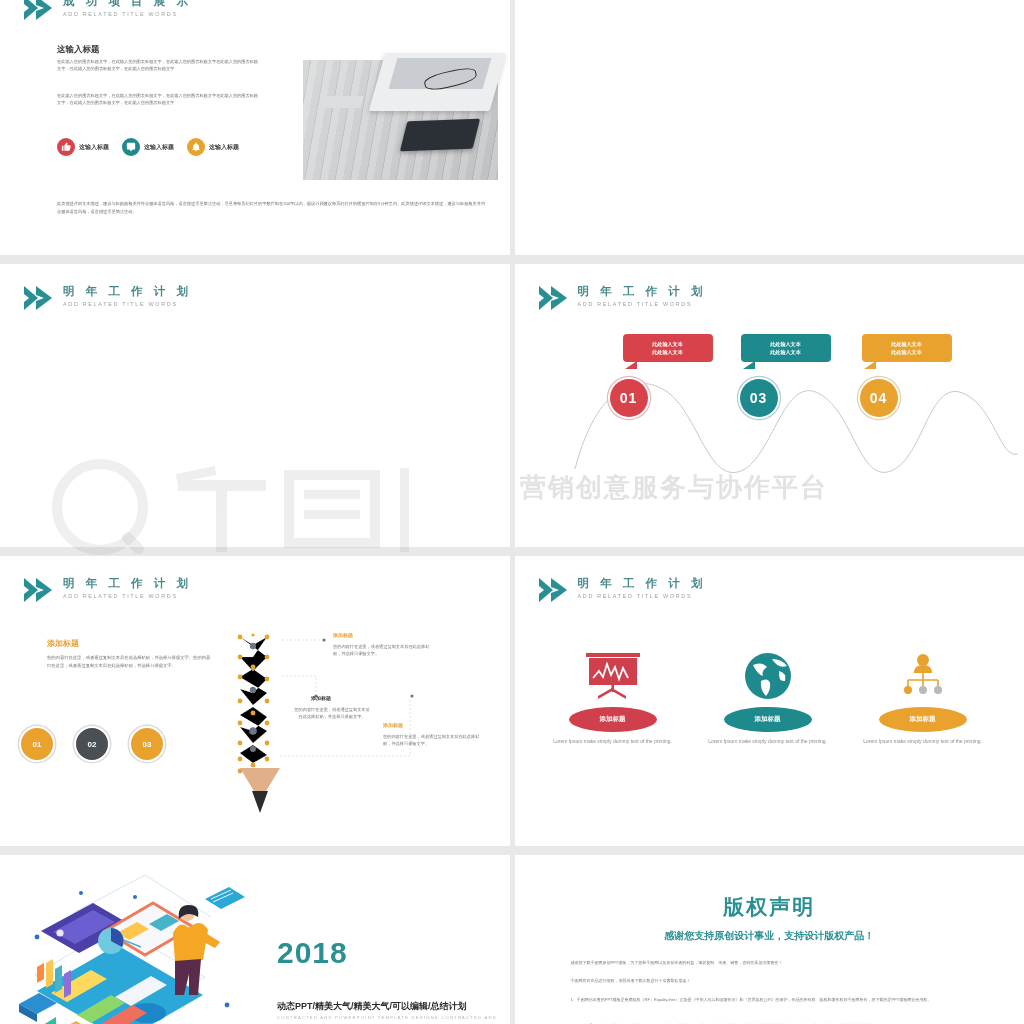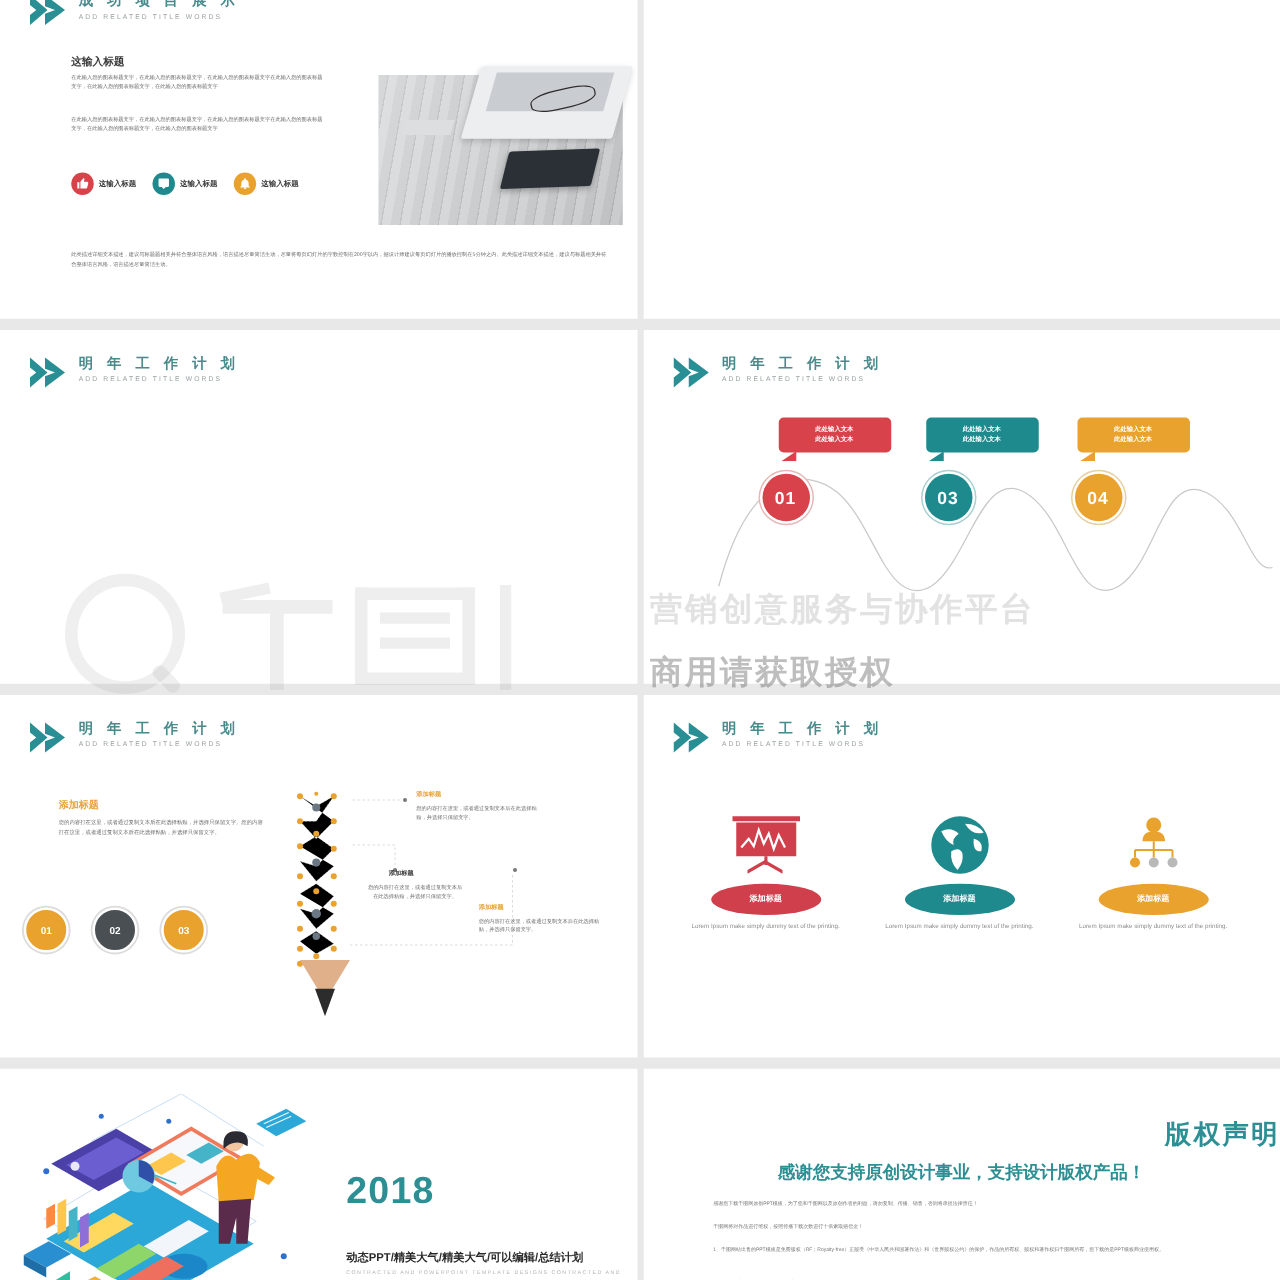--- a/index.html
+++ b/index.html
@@ -422,22 +422,22 @@
       <g transform="translate(28,142)">
           <path d="M0 8 L13 0 L13 12 L0 20 Z" fill="#2fbf9e"></path>
         </g>
     </svg>
     <div class="t7-2019" style="position:absolute;left:277px;top:82px;">2018</div>
     <div class="t7-sub" style="position:absolute;left:277px;top:145px;">动态PPT/精美大气/精美大气/可以编辑/总结计划</div>
     <div class="t7-en" style="position:absolute;left:277px;top:160px;">CONTRACTED   AND   POWERPOINT   TEMPLATE   DESIGNS   CONTRACTED   AND</div>
   </div>
 
   <div class="slide">
-    <div style="position:absolute;left:0;right:0;top:38px;text-align:right;color:#2b8f93;font-size:21px;font-weight:700;letter-spacing:2px;">版权声明</div>
-    <div style="position:absolute;left:0;right:0;top:74px;text-align:center;color:#2b8f93;font-size:14px;font-weight:700;">感谢您支持原创设计事业，支持设计版权产品！</div>
+    <div style="position:absolute;left:0;right:0;top:38px;text-align:center;color:#2b8f93;font-size:21px;font-weight:700;letter-spacing:2px;">版权声明</div>
+    <div style="position:absolute;left:0;right:0;top:74px;text-align:center;color:#2b8f93;font-size:10px;font-weight:700;">感谢您支持原创设计事业，支持设计版权产品！</div>
     <div class="c8-p" style="position:absolute;left:56px;top:104px;">感谢您下载千图网原创PPT模板，为了您和千图网以及原创作者的利益，请勿复制、传播、销售，否则将承担法律责任！</div>
     <div class="c8-p" style="position:absolute;left:56px;top:122px;">千图网将对作品进行维权，按照传播下载次数进行十倍索取赔偿金！</div>
     <div class="c8-p" style="position:absolute;left:56px;top:141px;">1、千图网站出售的PPT模板是免费版权（RF；Royalty-free）正版受《中华人民共和国著作法》和《世界版权公约》的保护，作品的所有权、版权和著作权归千图网所有，您下载的是PPT模板商业使用权。</div>
     <div class="c8-p" style="position:absolute;left:56px;top:167px;">2、不得将千图网的PPT模板、PPT素材，本身用于再出售，或者以任何形式出租、转让、分销、发布或者作为礼物给他人使用，不得在图版、出版、网上或其它媒体中复制。</div>
   </div>
 
 </div>
 
 <div class="wm">
   <svg style="position:absolute;left:48px;top:452px;" width="440" height="110" viewBox="0 0 440 110">
@@ -450,14 +450,13 @@
       <rect x="236" y="18" width="96" height="10"></rect>
         <rect x="236" y="18" width="10" height="78"></rect>
       <rect x="236" y="86" width="96" height="10"></rect>
         <rect x="322" y="18" width="10" height="78"></rect>
       <rect x="256" y="38" width="56" height="9"></rect>
         <rect x="256" y="58" width="56" height="9"></rect>
       <rect x="352" y="16" width="9" height="84"></rect>
     </g>
   </svg>
   <div class="wm-t1">营销创意服务与协作平台</div>
-  <div class="wm-t2">商用请获取授权</div>
 </div>
 
 </body></html>

